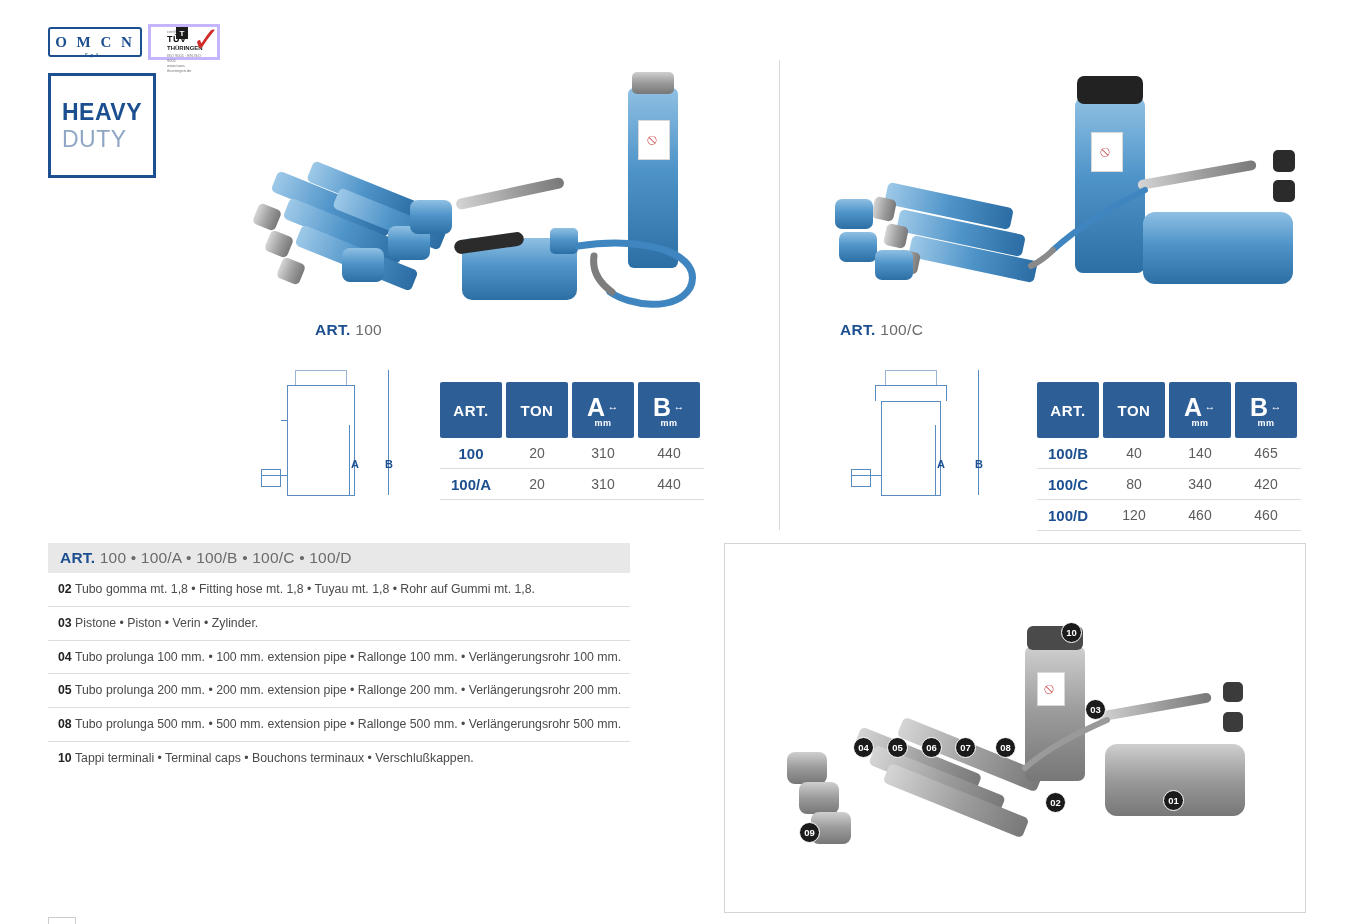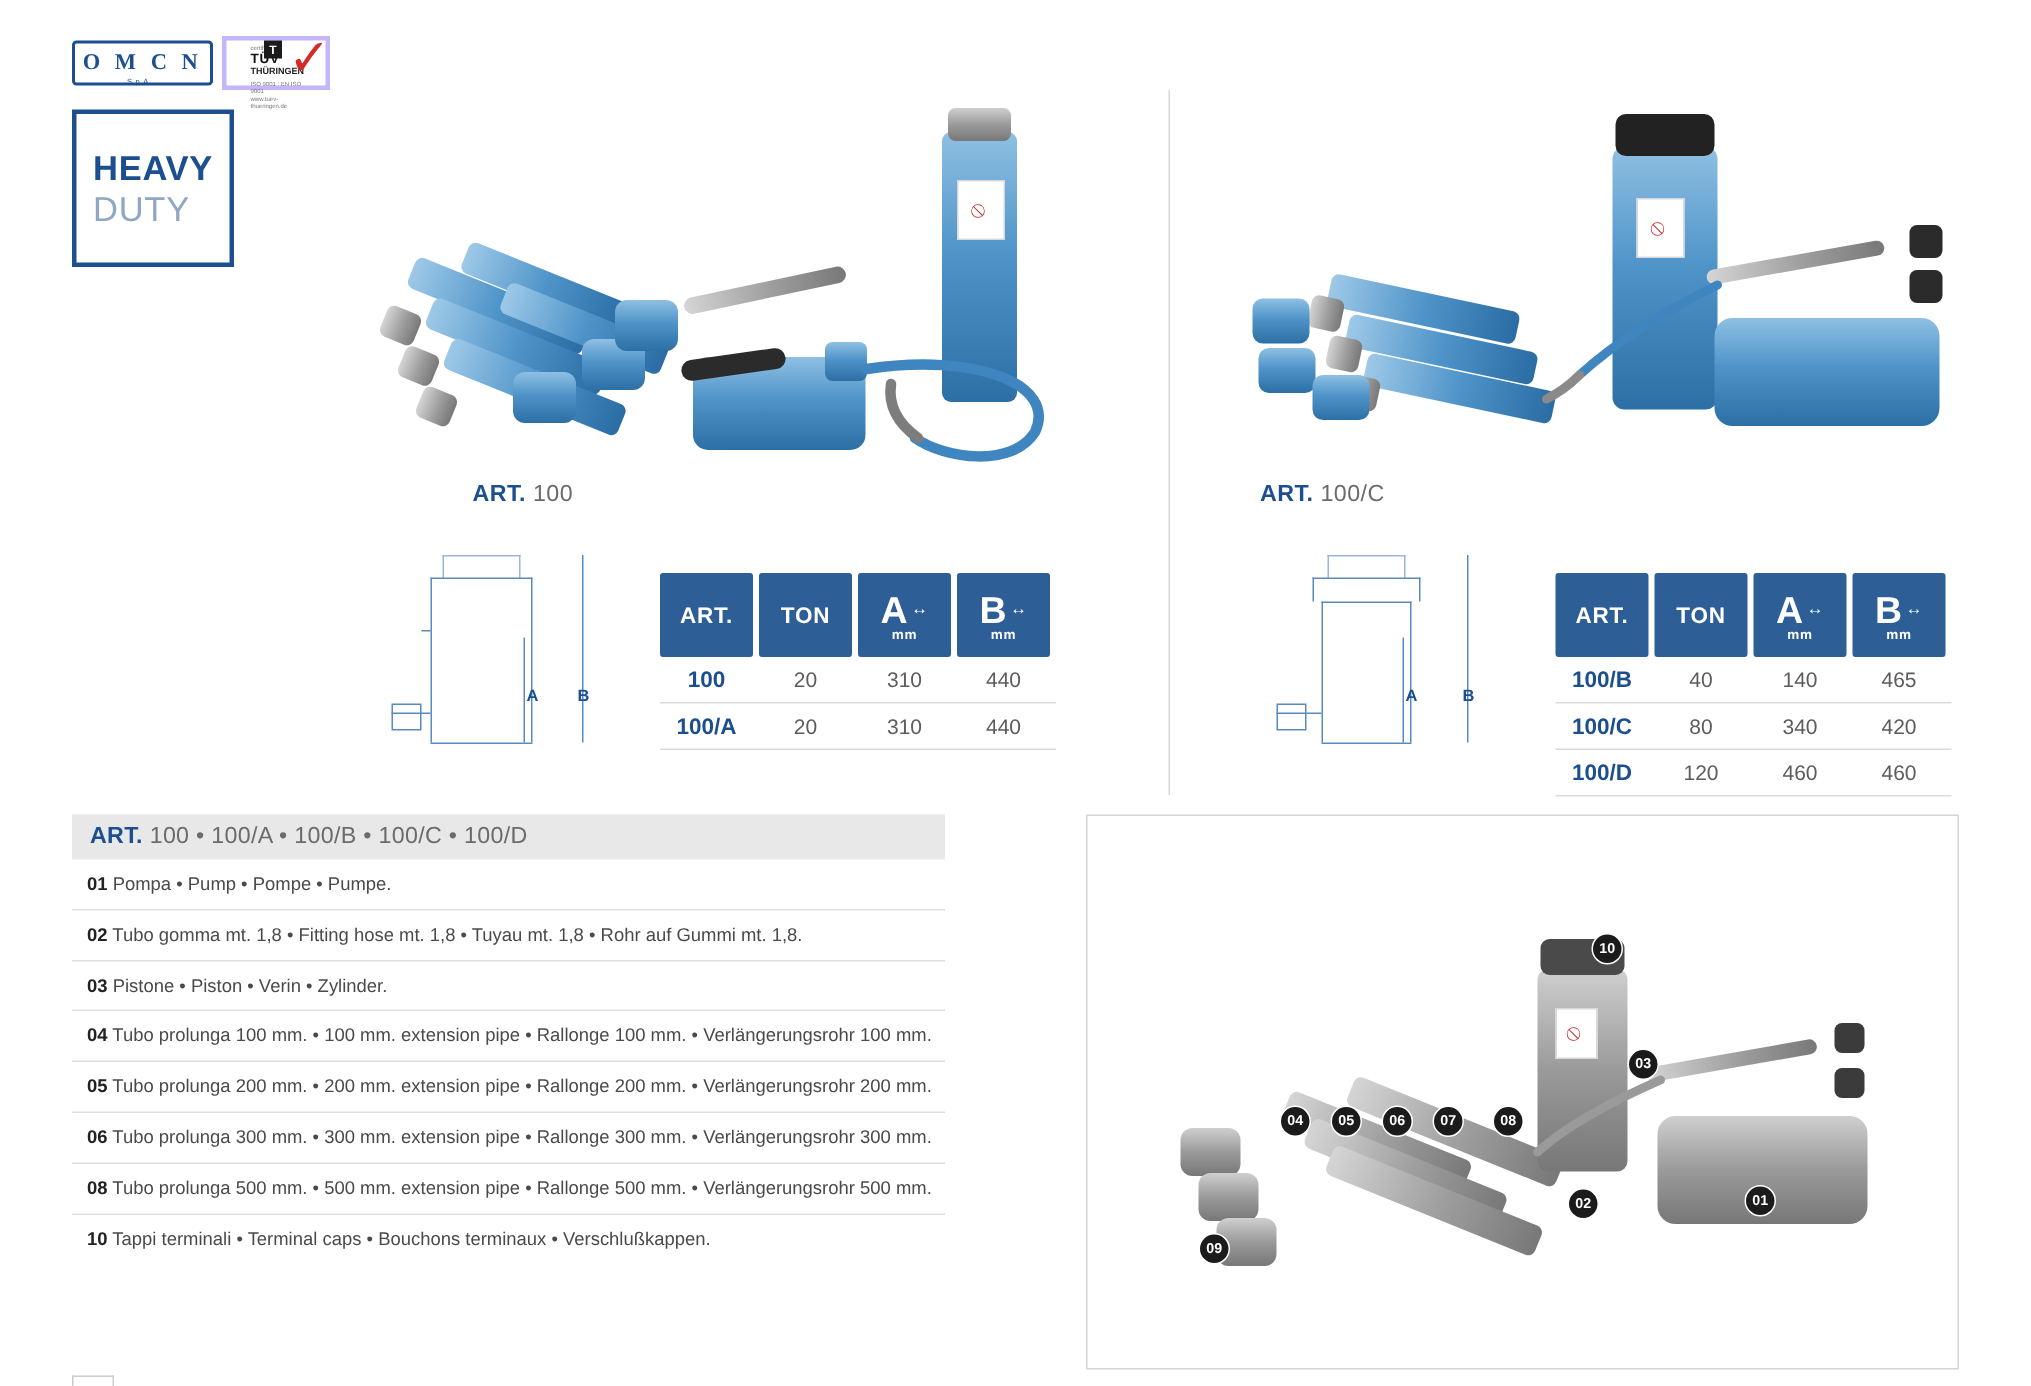--- a/index.html
+++ b/index.html
@@ -322,26 +322,24 @@
       <div class="cell">120</div>
       <div class="cell">460</div>
       <div class="cell">460</div>
     </div>
   </div>
 
   <div class="legend">
     <div class="legend-title">
       <b>ART.</b>&nbsp;<span>100 • 100/A • 100/B • 100/C • 100/D</span>
     </div>
-    <div class="legend-row"><b>01</b> <span>Pompa • Pump • Pompe • Pumpe.</span></div>
     <div class="legend-row"><b>02</b> <span>Tubo gomma mt. 1,8 • Fitting hose mt. 1,8 • Tuyau mt. 1,8 • Rohr auf Gummi mt. 1,8.</span></div>
     <div class="legend-row"><b>03</b> <span>Pistone • Piston • Verin • Zylinder.</span></div>
     <div class="legend-row"><b>04</b> <span>Tubo prolunga 100 mm. • 100 mm. extension pipe • Rallonge 100 mm. • Verlängerungsrohr 100 mm.</span></div>
     <div class="legend-row"><b>05</b> <span>Tubo prolunga 200 mm. • 200 mm. extension pipe • Rallonge 200 mm. • Verlängerungsrohr 200 mm.</span></div>
-    <div class="legend-row"><b>06</b> <span>Tubo prolunga 300 mm. • 300 mm. extension pipe • Rallonge 300 mm. • Verlängerungsrohr 300 mm.</span></div>
     <div class="legend-row"><b>08</b> <span>Tubo prolunga 500 mm. • 500 mm. extension pipe • Rallonge 500 mm. • Verlängerungsrohr 500 mm.</span></div>
     <div class="legend-row legend-last"><b>10</b> <span>Tappi terminali • Terminal caps • Bouchons terminaux • Verschlußkappen.</span></div>
   </div>
   <div class="legend-stub"></div>
 
   <div class="exp-panel">
 
     <div class="cyl grey-grad" style="left:62px;top:208px;width:40px;height:32px;border-radius:8px;"></div>
     <div class="cyl grey-grad" style="left:74px;top:238px;width:40px;height:32px;border-radius:8px;"></div>
     <div class="cyl grey-grad" style="left:86px;top:268px;width:40px;height:32px;border-radius:8px;"></div>

